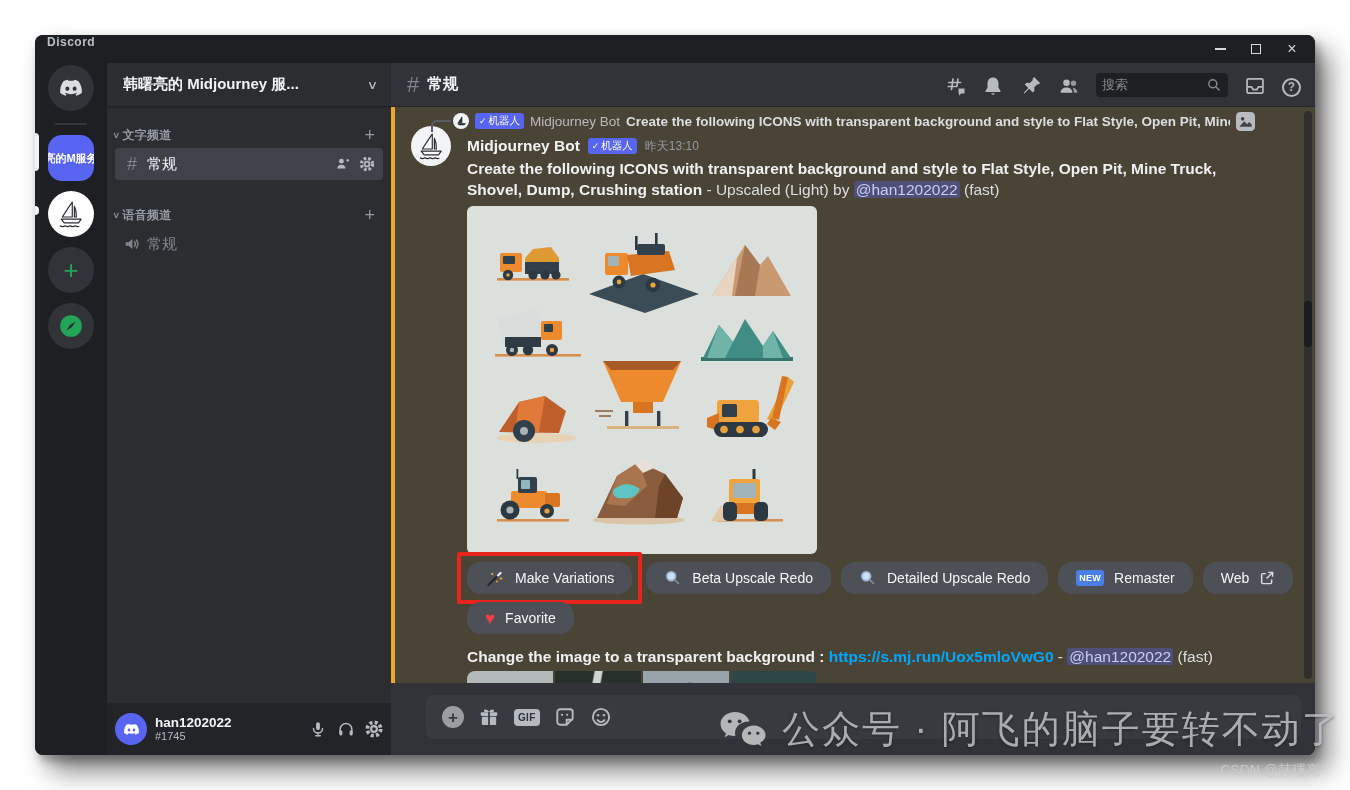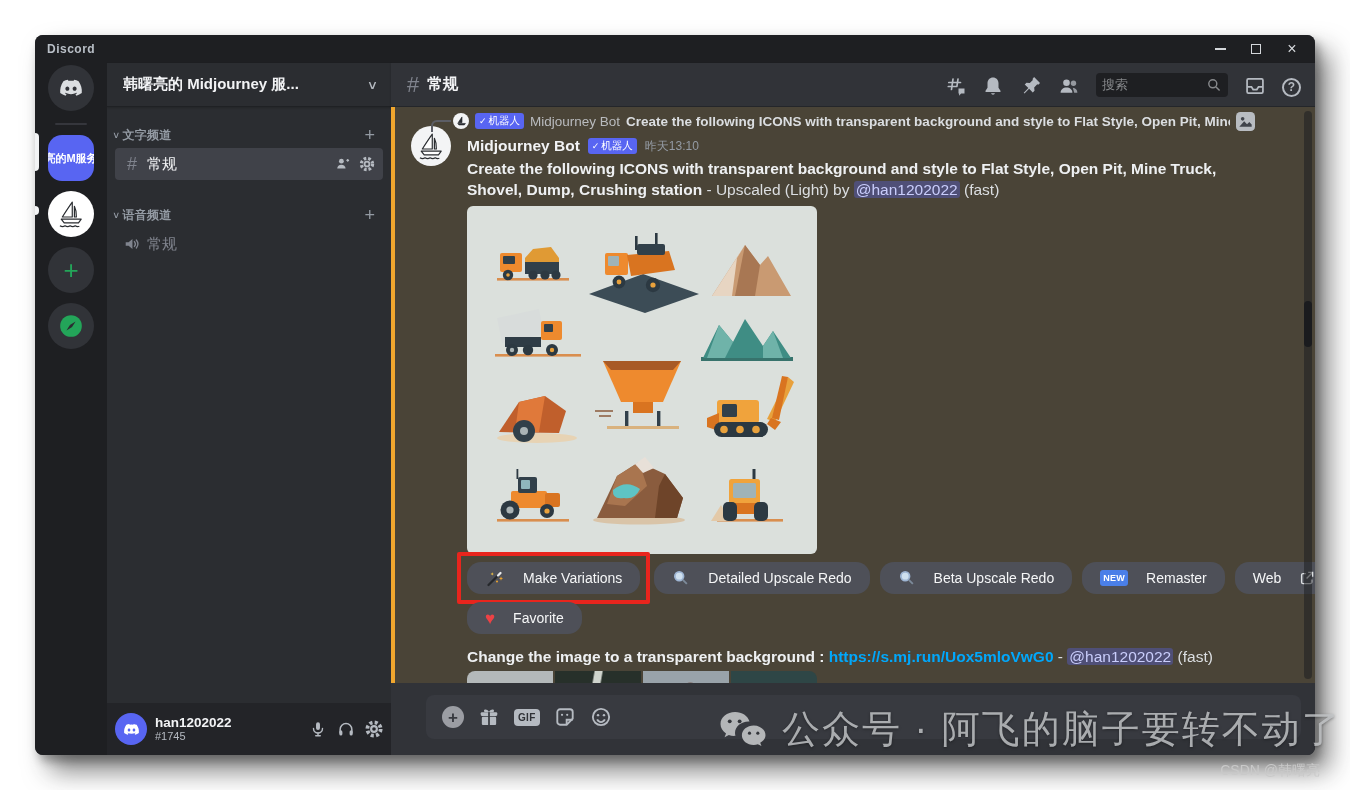--- a/index.html
+++ b/index.html
@@ -10,21 +10,21 @@
     position:relative;
     overflow:hidden;
   }
   .window {
     position:absolute; left:35px; top:35px; width:1280px; height:720px;
     background:#313338; border-radius:8px; overflow:hidden;
     box-shadow: 14px 16px 26px rgba(30,30,30,.55), 4px 6px 10px rgba(30,30,30,.35);
     display:flex; flex-direction:column;
   }
   
-  .titlebar { height:28px; background:#1e1f22; display:flex; align-items:center; flex:none; }
+  .titlebar { height:28px; background:#1e1f22; display:flex; flex:none; }
   .app-title { color:#b9bfc7; font-size:12px; font-weight:bold; padding-left:12px; letter-spacing:.5px; }
   .win-controls { margin-left:auto; display:flex; align-items:center; gap:10px; padding-right:10px; }
   .win-btn { width:26px; height:20px; display:flex; align-items:center; justify-content:center; color:#d4d7db; }
   .min-glyph { width:11px; height:1.6px; background:#d4d7db; display:block; }
   .max-glyph { width:10px; height:10px; border:1.4px solid #d4d7db; display:block; }
   .close-glyph { font-size:16px; line-height:1; color:#d4d7db; }
   
   .app-body { flex:1; display:flex; min-height:0; }
   
   .rail { width:72px; background:#1e1f22; flex:none; display:flex; flex-direction:column; align-items:center; padding-top:2px; position:relative; }
@@ -95,21 +95,21 @@
   .msg-body { margin-left:16px; flex:1; min-width:0; padding-top:10px; }
   .uname-row { display:flex; align-items:center; gap:8px; height:20px; }
   .uname { color:#f2f3f5; font-size:15.5px; font-weight:600; }
   .timestamp { color:#949ba4; font-size:12px; }
   .msg-text { font-size:15.5px; line-height:21px; color:#dbdee1; max-width:800px; margin-top:2px; }
   .bold-seg { color:#eef0f2; font-weight:bold; }
   .mention-pill { background:rgba(88,101,242,.35); color:#c9cdfb; border-radius:3px; padding:0 2px; font-weight:500; }
   .link-seg { color:#00a8fc; font-weight:bold; text-decoration:none; }
   .image-attach { margin-top:6px; width:350px; height:348px; border-radius:6px; background:#dbe0dc; overflow:hidden; }
   .btn-row { display:flex; align-items:center; gap:10px; margin-top:8px; }
-  .dbtn { height:32px; background:#4e5058; border:none; border-radius:14px; color:#f5f6f7; font-size:14px; font-weight:500; font-family:inherit; padding:0 18px; display:inline-flex; align-items:center; gap:18px; white-space:nowrap; }
+  .dbtn { height:32px; background:#4e5058; border:none; border-radius:14px; color:#f5f6f7; font-size:14px; font-weight:500; font-family:inherit; padding:0 18px; display:inline-flex; align-items:center; gap:10px; white-space:nowrap; }
   .annotation-wrap { display:inline-flex; border:4px solid #e8251d; padding:6px; margin:-10px -6px -10px -10px; border-radius:2px; }
   .new-badge { background:#4a7fe8; color:#fff; font-size:9px; font-weight:bold; border-radius:3px; padding:3px 3px; letter-spacing:.3px; }
   .heart { color:#ed4245; font-size:17px; line-height:1; }
   .msg-text2 { margin-top:12px; }
   .strip { margin-top:4px; width:350px; height:23px; border-radius:8px 8px 0 0; overflow:hidden; display:flex; gap:2px; }
   .thumb { flex:1; height:100%; }
   .thumb1 { background:radial-gradient(circle at 62% 120%, #54302a 0 9px, transparent 10px), #b4b9ba; }
   .thumb2 { background:linear-gradient(100deg, transparent 43%, #cfd4cd 45% 52%, transparent 54%), #27302a; }
   .thumb3 { background:radial-gradient(circle at 55% 105%, #6b4234 0 12px, transparent 13px), #99a3aa; }
   .thumb4 { background:radial-gradient(circle at 58% 110%, #6b4234 0 12px, transparent 13px), #2e4646; }
@@ -500,30 +500,30 @@
                       <span>Make Variations</span>
                     </button>
                   </span>
                   <button class="dbtn">
                     <span class="icon18" style="color:#9fb6d4">
                       <svg viewBox="0 0 20 20" fill="none" stroke="currentColor" stroke-width="2">
                           <circle cx="8" cy="8" r="4.8" fill="#cfe0ef"></circle>
                           <path d="m11.8 11.8 4.7 4.7" stroke="#7d8b9b"></path>
                         </svg>
                     </span>
-                    <span>Detailed Upscale Redo</span>
+                    <span>Beta Upscale Redo</span>
                   </button>
                   <button class="dbtn">
                     <span class="icon18" style="color:#9fb6d4">
                       <svg viewBox="0 0 20 20" fill="none" stroke="currentColor" stroke-width="2">
                           <circle cx="8" cy="8" r="4.8" fill="#cfe0ef"></circle>
                           <path d="m11.8 11.8 4.7 4.7" stroke="#7d8b9b"></path>
                         </svg>
                     </span>
-                    <span>Beta Upscale Redo</span>
+                    <span>Detailed Upscale Redo</span>
                   </button>
                   <button class="dbtn">
                     <span class="new-badge">NEW</span>
                     <span>Remaster</span>
                   </button>
                   <button class="dbtn">
                     <span>Web</span>
                     <span class="icon16">
                       <svg viewBox="0 0 20 20" fill="none" stroke="#dbdee1" stroke-width="1.8">
                           <path d="M8.5 4.5H5A1.7 1.7 0 0 0 3.3 6.2v9.1A1.7 1.7 0 0 0 5 17h9.1a1.7 1.7 0 0 0 1.7-1.7V11.8"></path>

